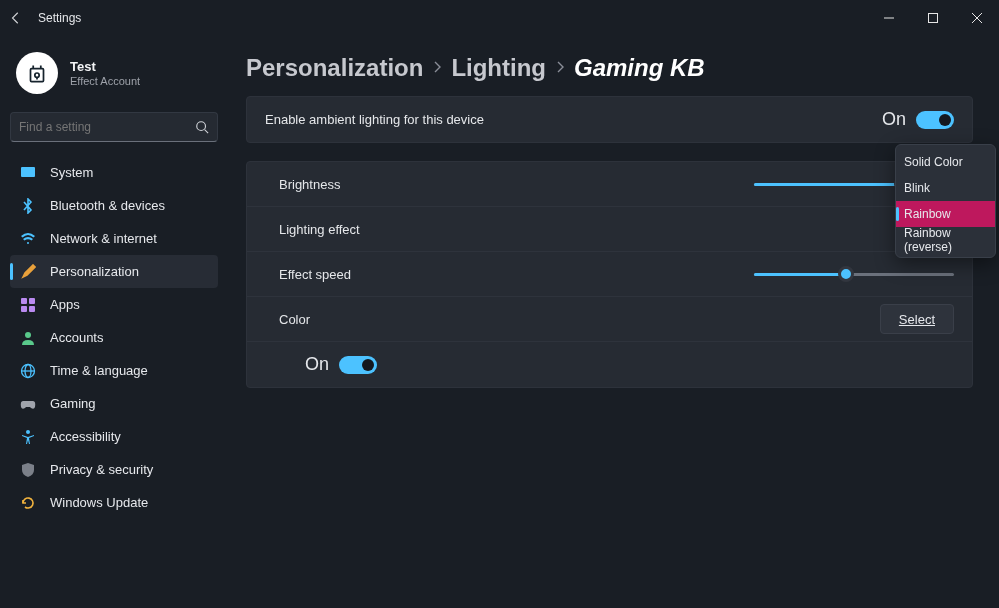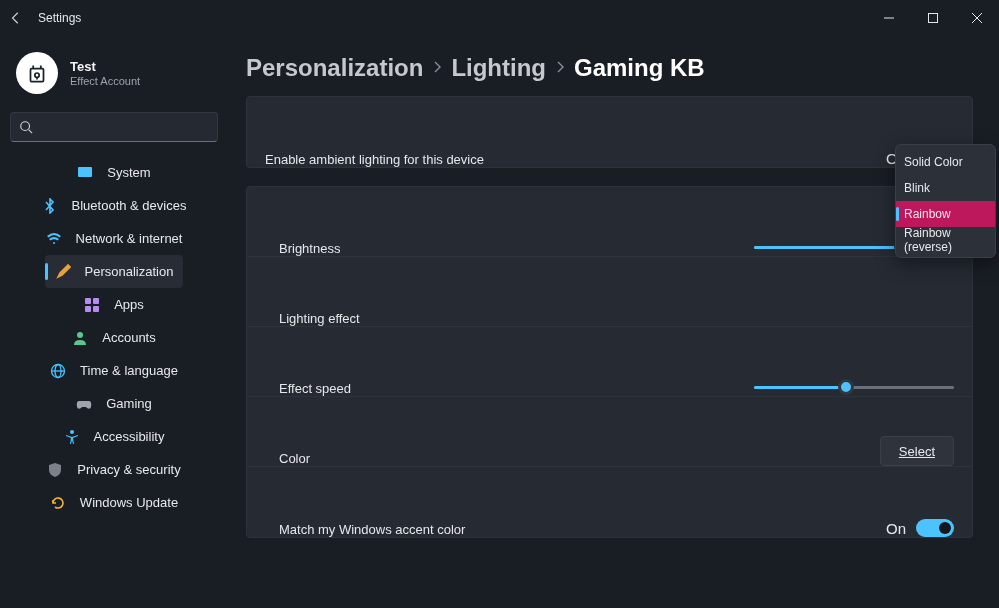--- a/index.html
+++ b/index.html
@@ -20,40 +20,40 @@
     .profile { display: flex; align-items: center; gap: 12px; padding: 8px 6px 10px 6px; }
     .avatar-wrap { width: 42px; height: 42px; border-radius: 50%; background: #fff; display: flex; align-items: center; justify-content: center; }
     .avatar-wrap svg { width: 26px; height: 26px; }
     .profile-name { font-size: 13px; font-weight: 600; color: #f2f3f5; }
     .profile-sub { font-size: 11px; color: #9ea2aa; margin-top: 1px; }
 
     .searchbox { background: #252a32; border: 1px solid #323842; border-bottom: 1px solid #6a707b; border-radius: 4px; height: 30px; display: flex; align-items: center; padding: 0 8px; }
     .searchbox input { flex: 1; background: transparent; border: none; outline: none; color: #cfd2d7; font-size: 12px; }
     .search-icon { width: 14px; height: 14px; color: #cfd2d7; }
 
-    .nav { display: flex; flex-direction: column; gap: 0px; margin-top: 6px; align-items: center; }
+    .nav { display: flex; flex-direction: column; gap: 0px; margin-top: 6px; }
     .nav-item { height: 33px; display: flex; align-items: center; gap: 14px; border-radius: 4px; padding: 0 10px; cursor: pointer; font-size: 13px; color: #e6e8ec; position: relative; }
     .nav-item.active { background: #272c35; }
     .nav-item.active::before { content: ""; position: absolute; left: 0; top: 8px; bottom: 8px; width: 3px; background: #4cc2ff; border-radius: 3px; }
     .nav-icon { width: 16px; height: 16px; display: flex; align-items: center; justify-content: center; }
 
     
     .main { flex: 1; padding: 18px 26px 0 18px; overflow: hidden; }
     .breadcrumb { display: flex; align-items: center; gap: 6px; margin-bottom: 14px; }
     .crumb { font-size: 24px; font-weight: 600; color: #c6c8ce; cursor: pointer; }
-    .crumb.current { color: #fff; }
+    .crumb.current { color: #fff; font-style: italic; }
     .chev { color: #8a8e98; font-size: 16px; padding: 0 2px; }
 
     .card { background: #262b33; border: 1px solid #2d323b; border-radius: 4px; margin-bottom: 18px; }
-    .row { height: 70px; display: flex; align-items: flex-end; padding: 0 18px; border-bottom: 1px solid #2e333c; }
+    .row { height: 45px; display: flex; align-items: center; padding: 0 18px; border-bottom: 1px solid #2e333c; }
     .card .row:last-child { border-bottom: none; }
     .row-label { font-size: 13px; color: #e5e7ea; flex: 1; padding-left: 14px; }
     .row.master .row-label { padding-left: 0; }
 
-    .toggle-text { font-size: 15px; color: #e6e8ec; margin-right: 10px; margin-left: 40px; }
+    .toggle-text { font-size: 18px; color: #e6e8ec; margin-right: 10px; margin-left: 40px; }
     .toggle { width: 38px; height: 18px; background: #4cc2ff; border-radius: 10px; position: relative; cursor: pointer; }
     .toggle .knob { position: absolute; right: 3px; top: 3px; width: 12px; height: 12px; background: #14181e; border-radius: 50%; }
 
     .slider { width: 200px; height: 18px; display: flex; align-items: center; position: relative; cursor: pointer; }
     .slider-track { height: 3px; width: 100%; background: #6b717c; border-radius: 2px; position: relative; }
     .slider-fill { position: absolute; left: 0; top: 0; height: 3px; background: #4cc2ff; border-radius: 2px; }
     .slider-thumb { position: absolute; top: 50%; transform: translate(-50%, -50%); width: 16px; height: 16px; border-radius: 50%; background: #4cc2ff; border: 3px solid #32363f; }
 
     .btn-select { background: #2e333c; border: 1px solid #3a3f49; color: #e6e8ec; font-size: 13px; border-radius: 4px; height: 30px; padding: 0 18px; cursor: pointer; text-decoration: underline; }
 
@@ -116,20 +116,21 @@
           <path d="M8.5 8 V5 M15.5 8 V5"></path>
         </svg>
       </div>
       <div>
         <div class="profile-name">Test</div>
         <div class="profile-sub">Effect Account</div>
       </div>
     </div>
 
     <div class="searchbox">
+      <input placeholder="Find a setting" style="">
       <svg class="search-icon" viewBox="0 0 16 16" fill="none" stroke="currentColor" stroke-width="1.3">
         <circle cx="7" cy="7" r="5"></circle>
           <path d="M11 11 L15 15"></path>
       </svg>
     </div>
 
     <div class="nav" id="nav">
         <div class="nav-item">
           <span class="nav-icon">
             <svg width="16" height="16" viewBox="0 0 16 16" fill="#4cc2ff">
@@ -281,21 +282,20 @@
           <div class="slider-thumb" style="left: 46%;"></div>
         </div>
       </div>
 
       <div class="row">
         <div class="row-label">Color</div>
         <button class="btn-select">Select</button>
       </div>
 
       <div class="row">
-        <div class="row-label">Match my Windows accent color</div>
         <div class="toggle-text">On</div>
         <div class="toggle">
             <div class="knob"></div>
           </div>
       </div>
     </div>
 
     <div class="menu" id="menu" style="top:108px; right:3px;">
         <div class="menu-item">Solid Color</div>
         <div class="menu-item">Blink</div>

